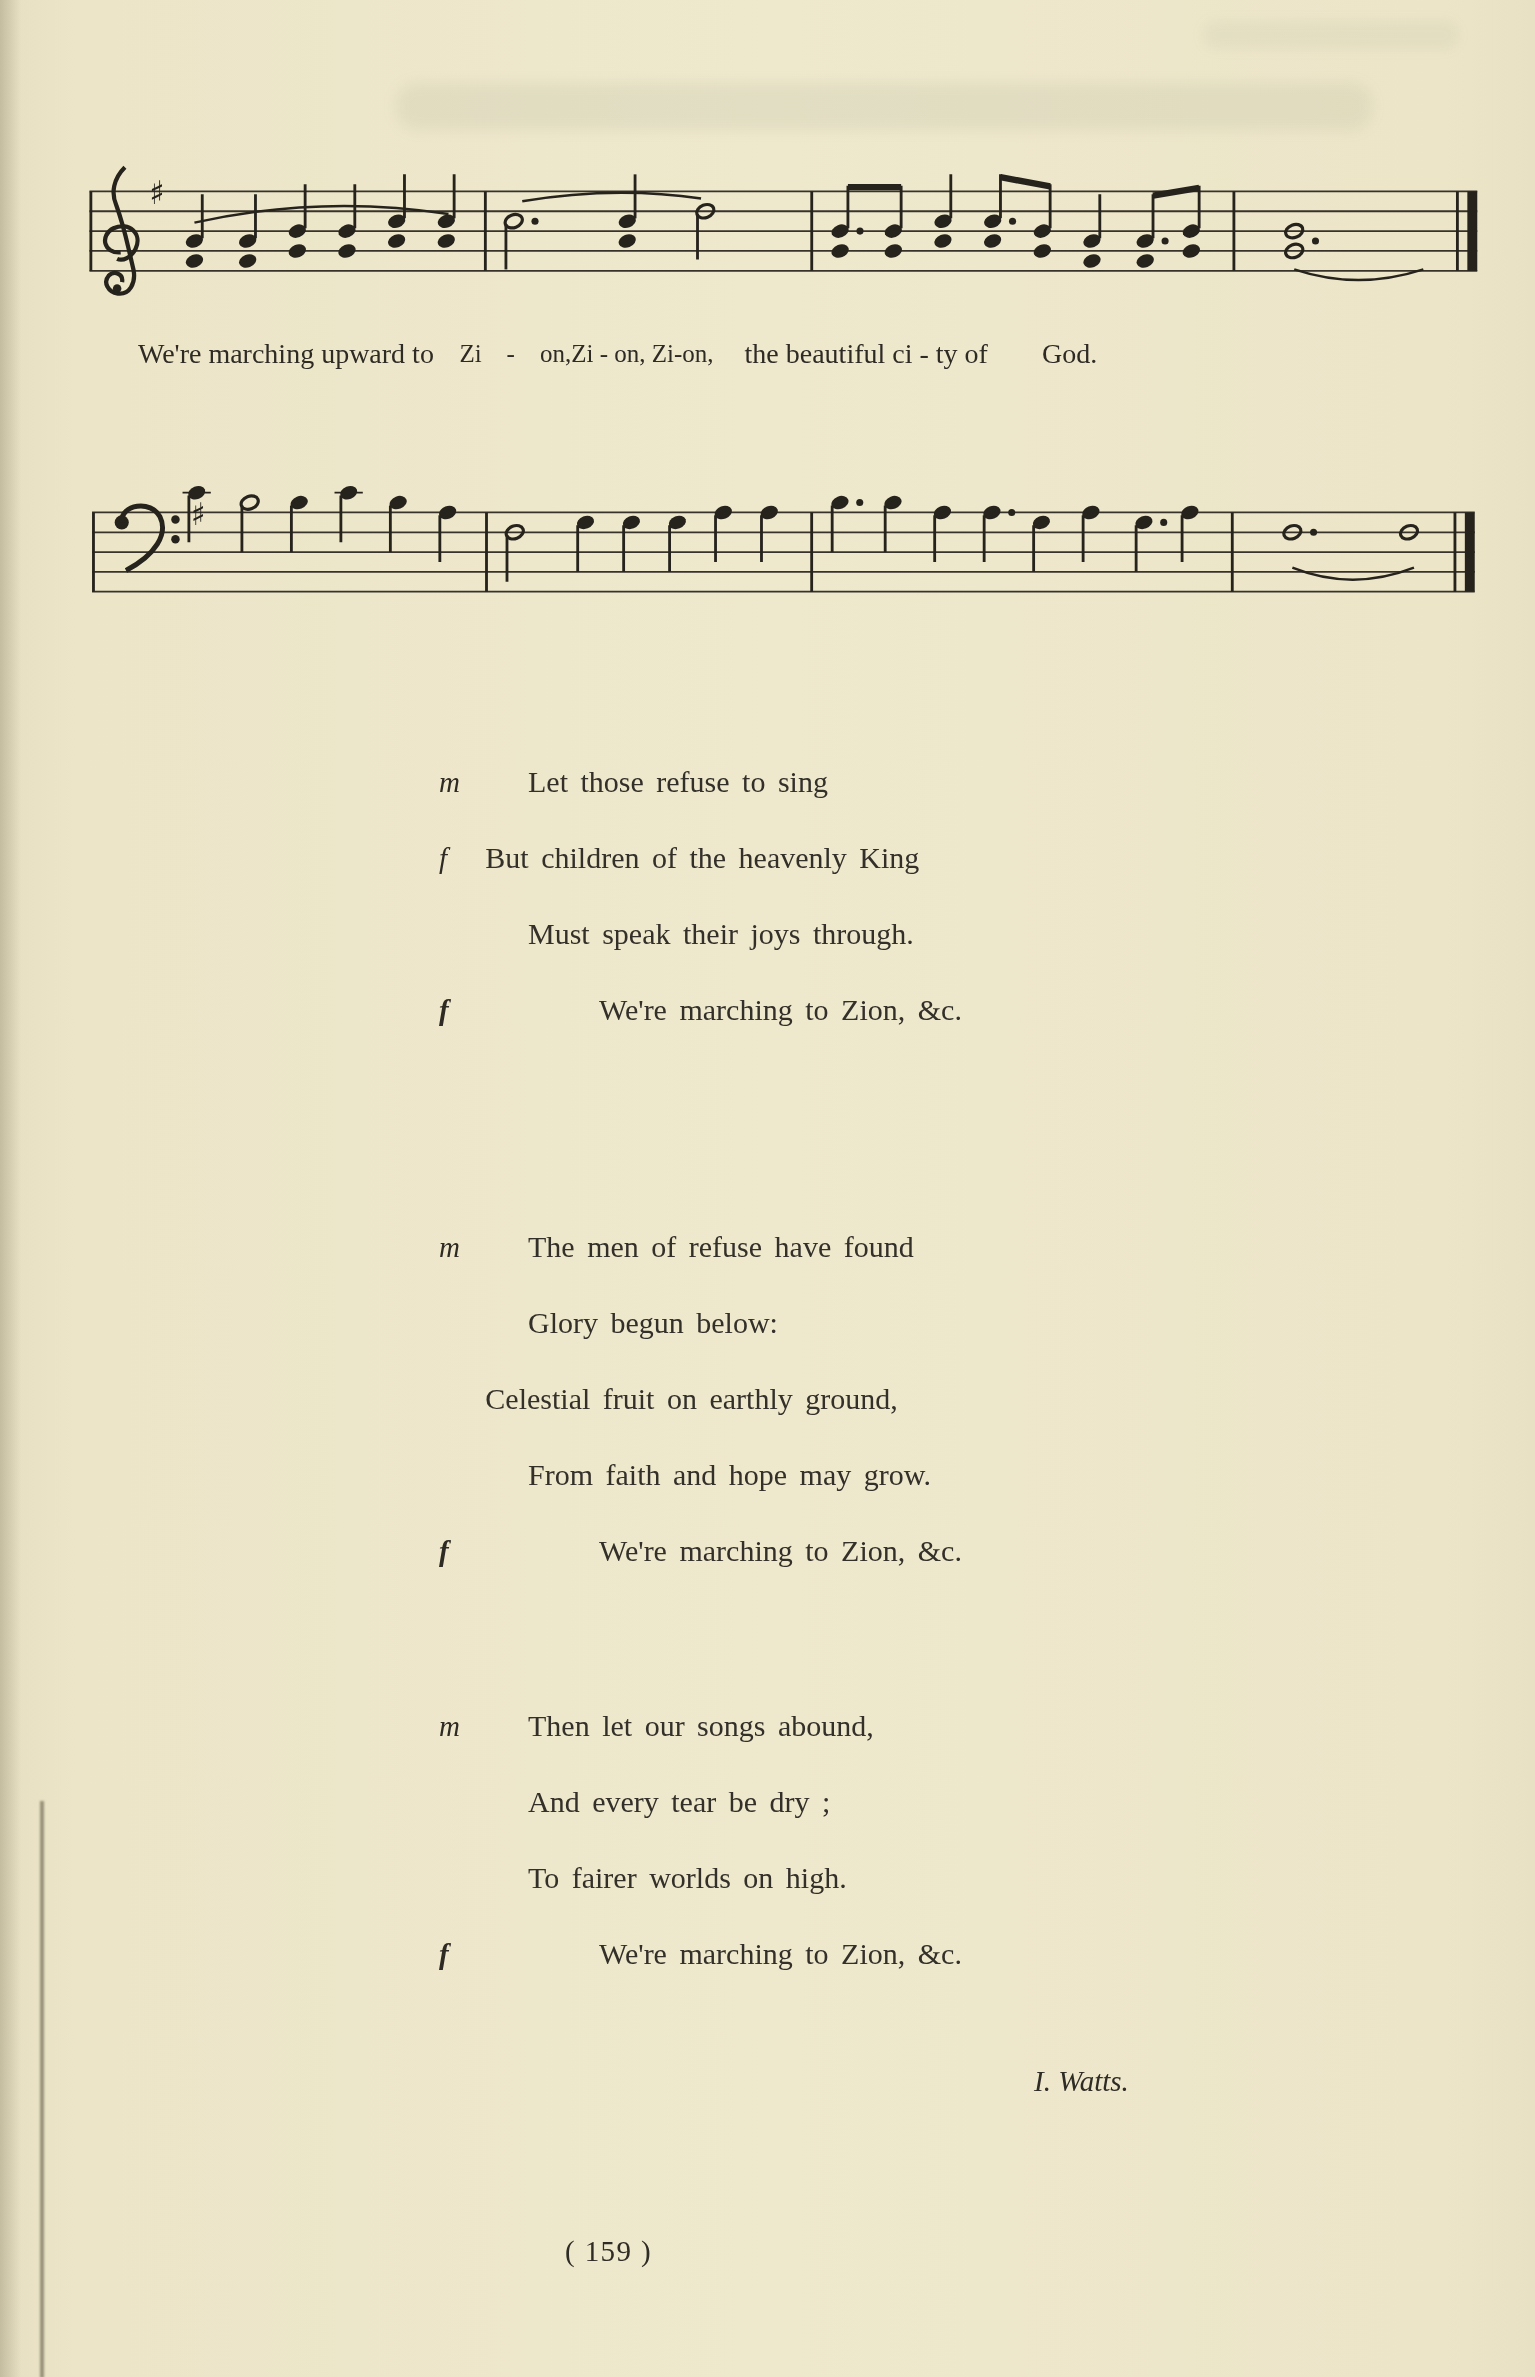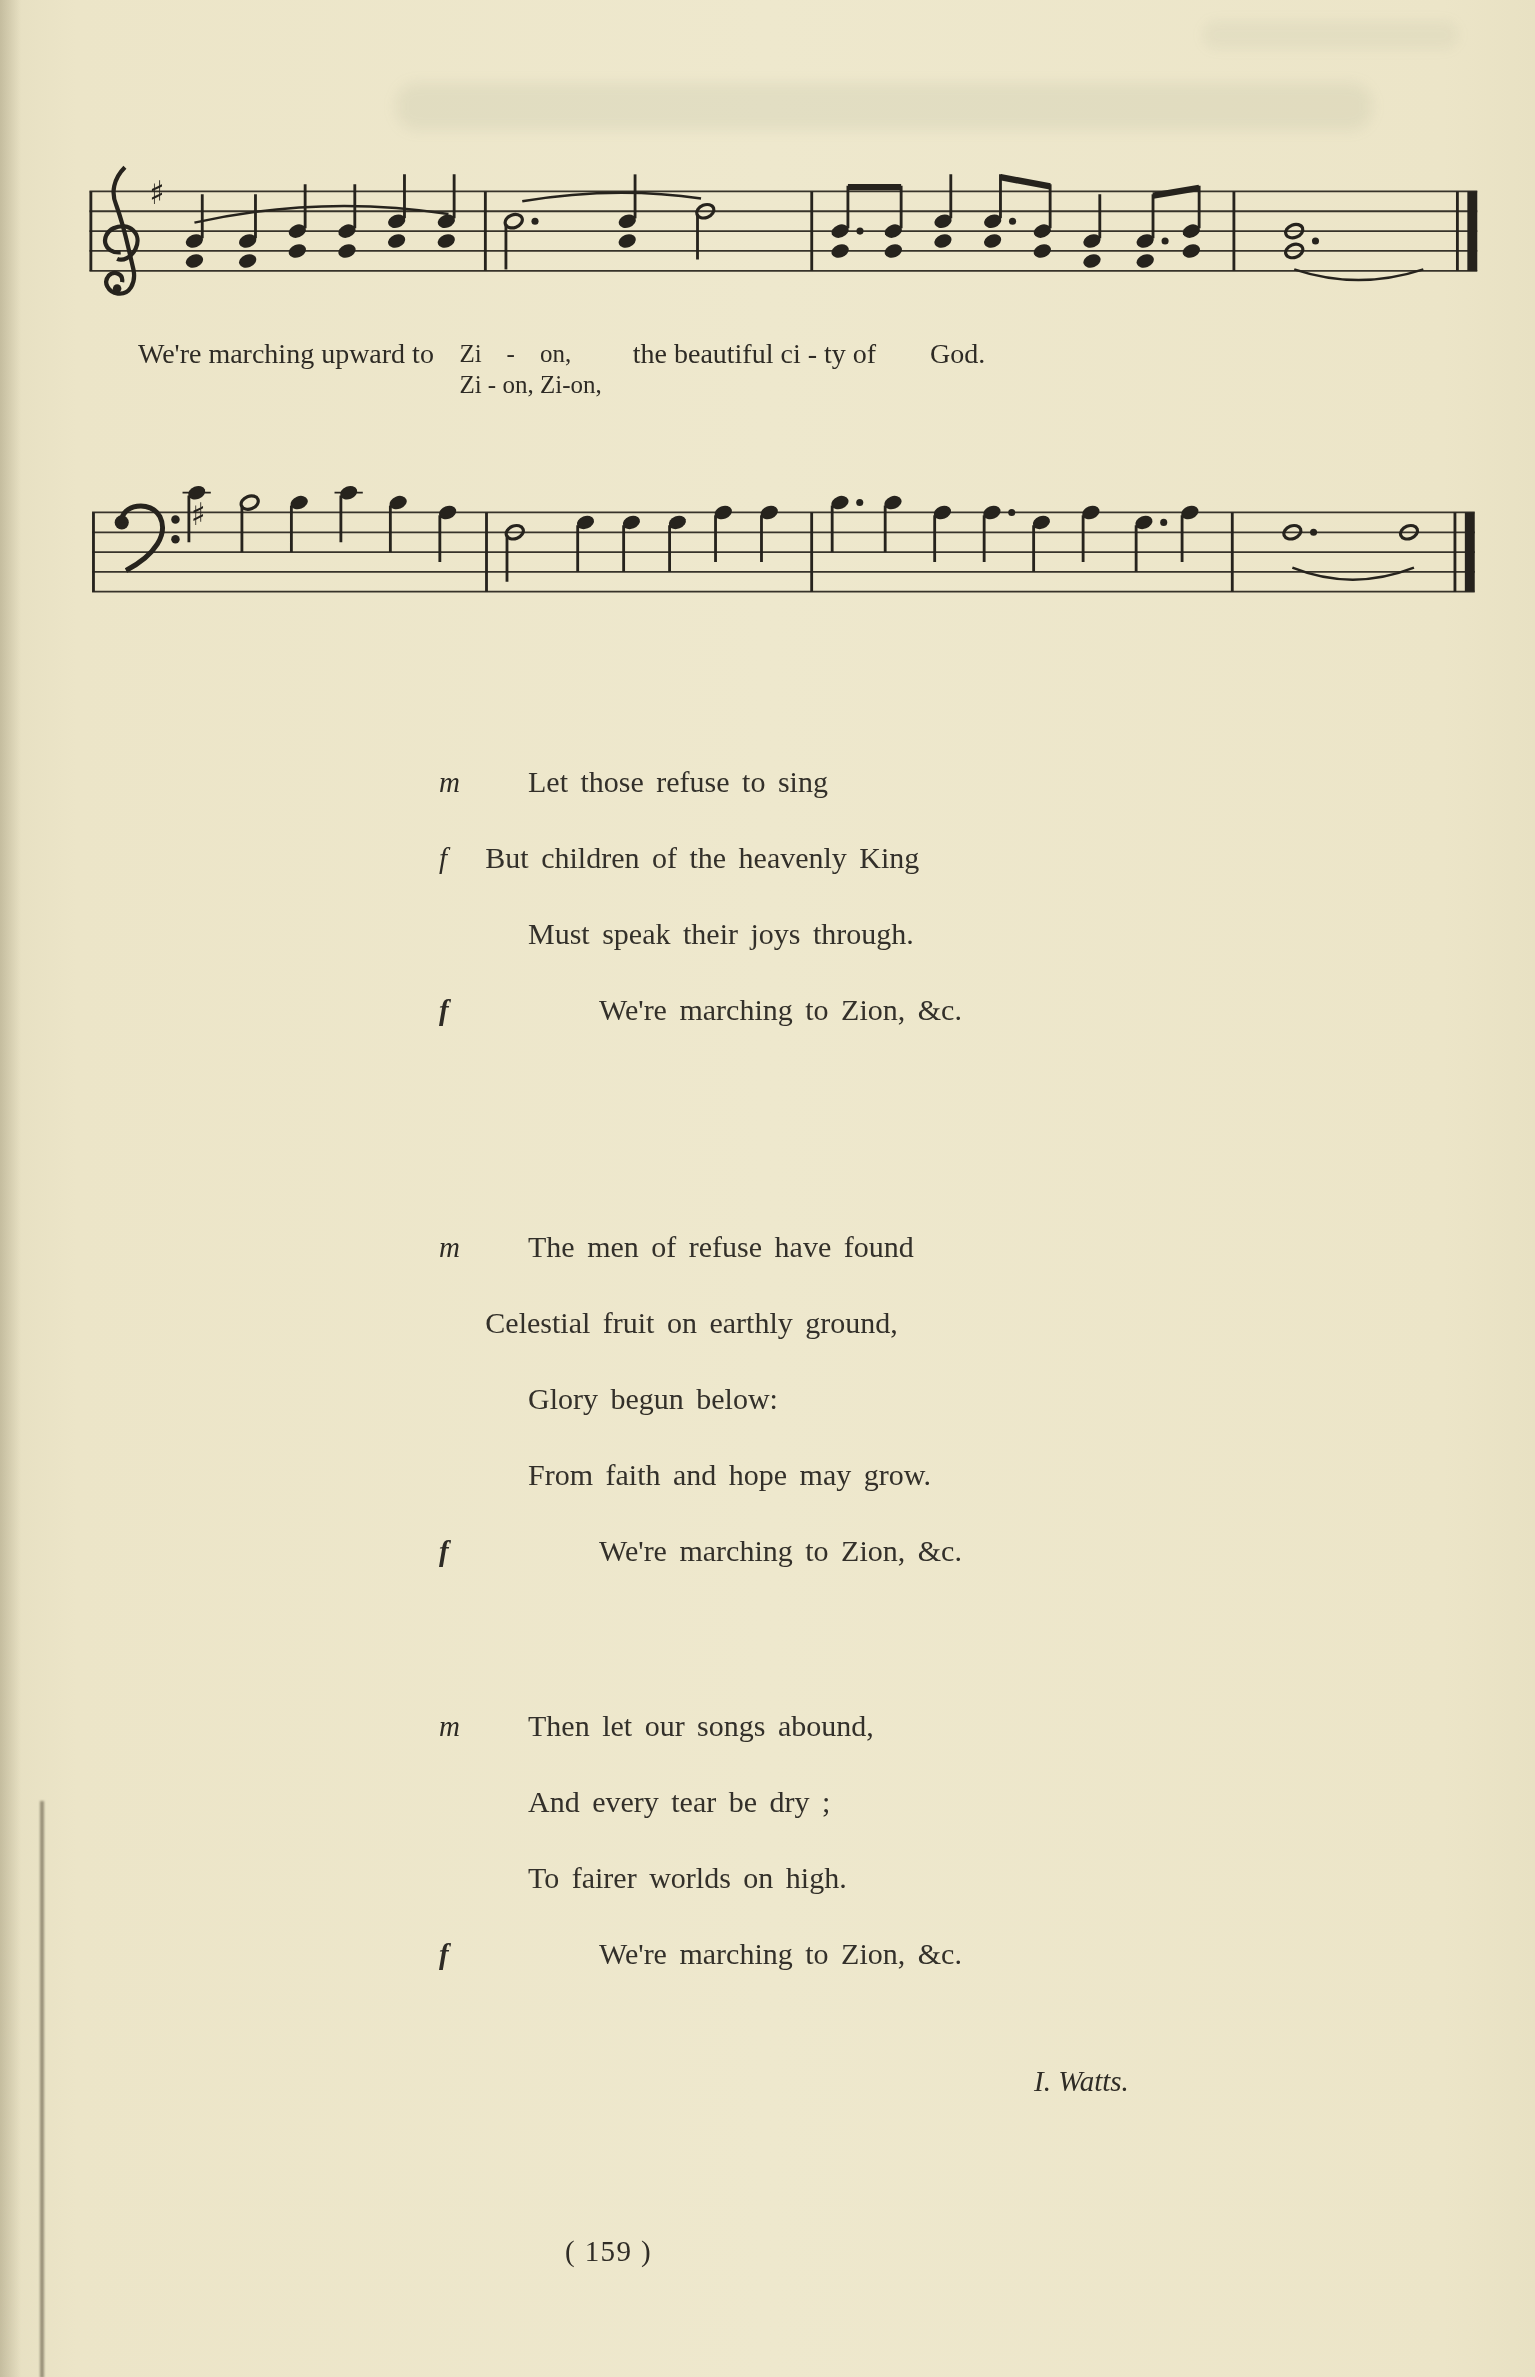--- a/index.html
+++ b/index.html
@@ -28,21 +28,21 @@
   .ink{stroke:#26231d;}
   .staff{stroke:#37332a;stroke-width:2.5;}
   .note-dot{fill:#26231d;}
 
   .lyric-row{
     position:absolute;left:138px;top:338px;width:1295px;height:79px;
     display:flex;align-items:flex-start;
     font-size:28px;color:#2e2b25;white-space:nowrap;
   }
   .lyric-pre{margin-right:25.5px;}
-  .zion-stack{display:inline-flex;flex-direction:column;align-items:flex-start;
+  .zion-stack{display:inline-flex;flex-direction:row;align-items:flex-start;
     font-size:25px;line-height:31px;margin-right:31px;}
   .zion-top{white-space:pre;}
   .zion-bottom{white-space:pre;}
   .lyric-post{margin-right:54px;}
   .lyric-god{}
 
   .verse{position:absolute;left:439px;width:1033px;font-size:30px;word-spacing:5px;color:#33302a;}
   .verse-1{top:744px;}
   .verse-2{top:1209px;}
   .verse-3{top:1688px;}
@@ -248,27 +248,27 @@
       <span class="dyn heavy">f</span>
       <span class="vtext">We're marching to Zion, &amp;c.</span>
     </div>
   </div>
 
   <div class="verse verse-2">
     <div class="vline">
       <span class="dyn">m</span>
       <span class="vtext">The men of refuse have found</span>
     </div>
+    <div class="vline">
+      <span class="dyn"></span>
+      <span class="vtext">Glory begun below:</span>
+    </div>
     <div class="vline out">
       <span class="dyn"></span>
       <span class="vtext">Celestial fruit on earthly ground,</span>
-    </div>
-    <div class="vline">
-      <span class="dyn"></span>
-      <span class="vtext">Glory begun below:</span>
     </div>
     <div class="vline">
       <span class="dyn"></span>
       <span class="vtext">From faith and hope may grow.</span>
     </div>
     <div class="vline refrain">
       <span class="dyn heavy">f</span>
       <span class="vtext">We're marching to Zion, &amp;c.</span>
     </div>
   </div>

